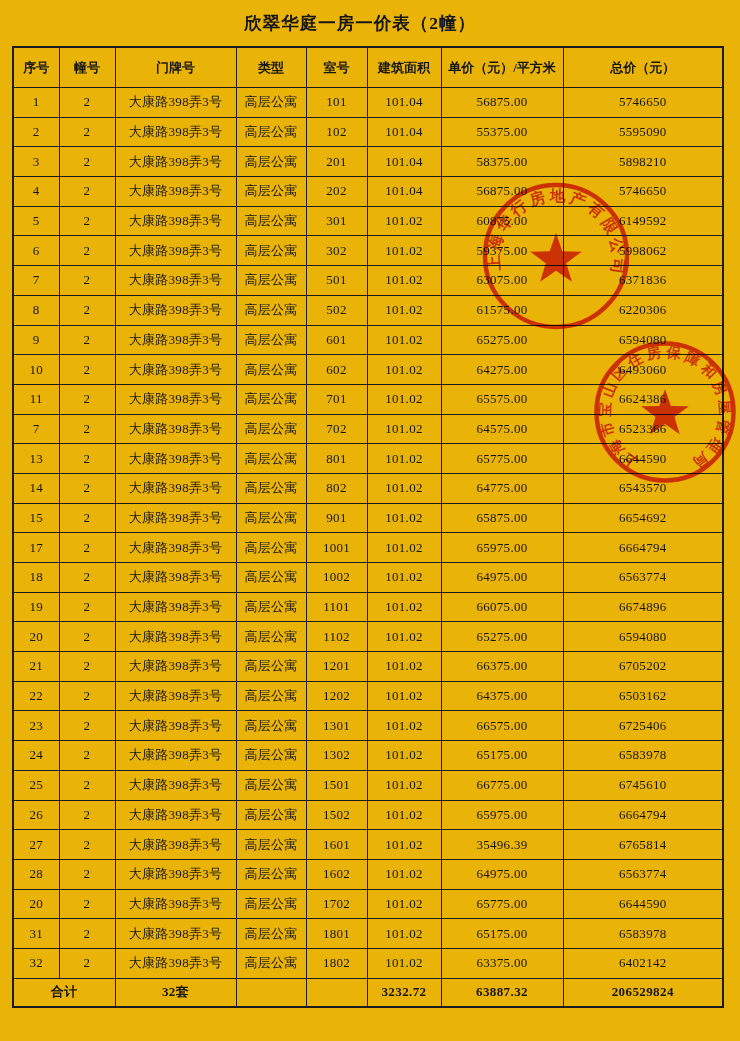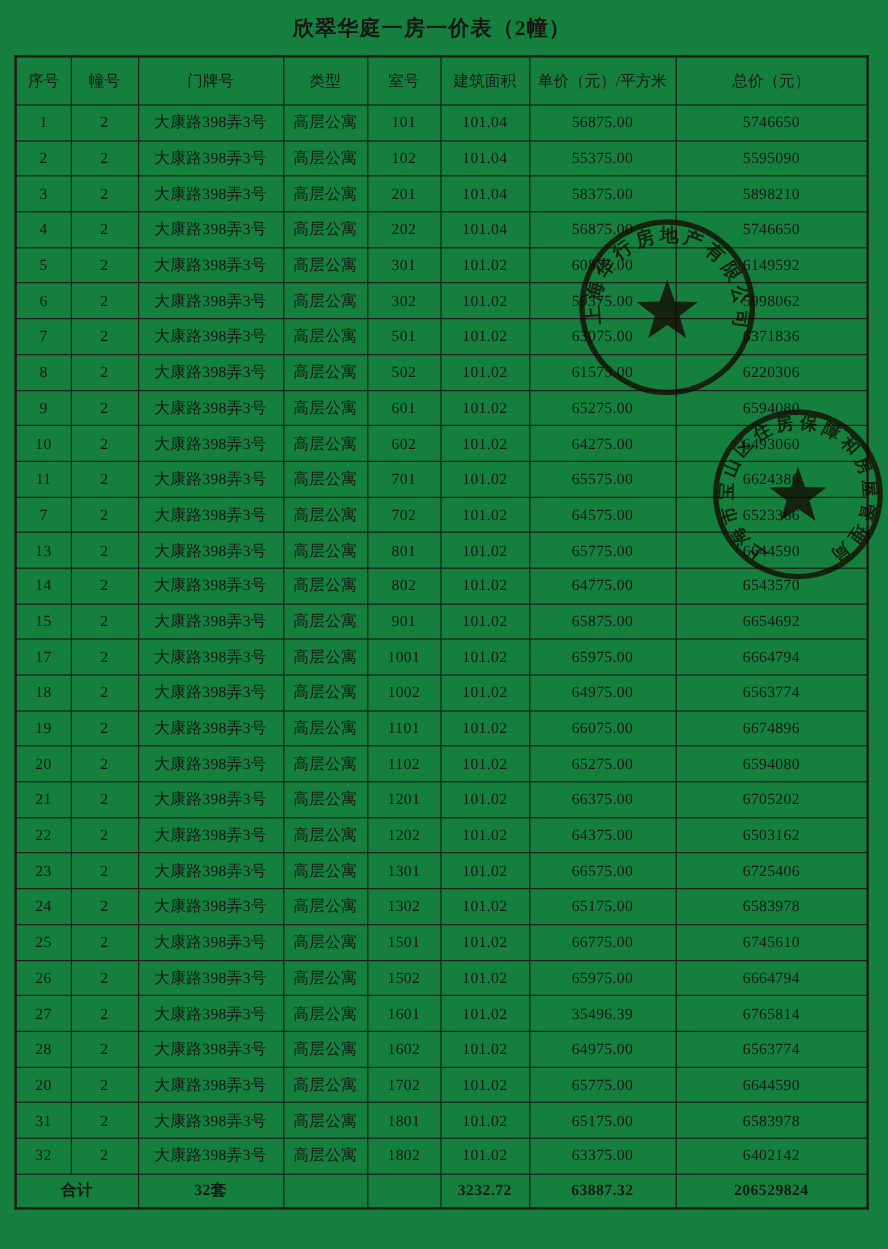--- a/index.html
+++ b/index.html
@@ -1,19 +1,19 @@
 <!DOCTYPE html>
 <html><head>
 <meta charset="utf-8">
 <style>
   html,body { margin:0; padding:0; }
   .page {
     position:relative;
     width:740px; height:1041px;
-    background:#15803d;
+    background:#eab308;
     font-family:"Liberation Serif","DejaVu Serif",serif;
     color:#161616;
     overflow:hidden;
   }
   .title {
     position:absolute; top:11px; left:0; width:720px;
     text-align:center;
     font-size:17.5px; font-weight:bold; letter-spacing:1px;
     margin:0;
   }
@@ -23,21 +23,21 @@
     border-collapse:collapse;
     table-layout:fixed;
     border:2.5px solid #1c1c1c;
   }
   .price-table th, .price-table td {
     border:1.5px solid #1c1c1c;
     text-align:center; vertical-align:middle;
     padding:0;
     overflow:hidden; white-space:nowrap;
   }
-  .price-table thead th { height:39px; font-size:13px; font-weight:normal; }
+  .price-table thead th { height:39px; font-size:13px; font-weight:bold; }
   .price-table tbody td { height:28.7px; font-size:13px; letter-spacing:0.3px; }
   .price-table tfoot td { height:27px;  font-size:13px; font-weight:bold; letter-spacing:0.4px; }
   .stamp {
     position:absolute;
     mix-blend-mode:multiply;
     opacity:0.88;
     pointer-events:none;
   }
   .stamp text { font-family:"Liberation Serif","DejaVu Serif",serif; font-weight:bold; }
 </style>

